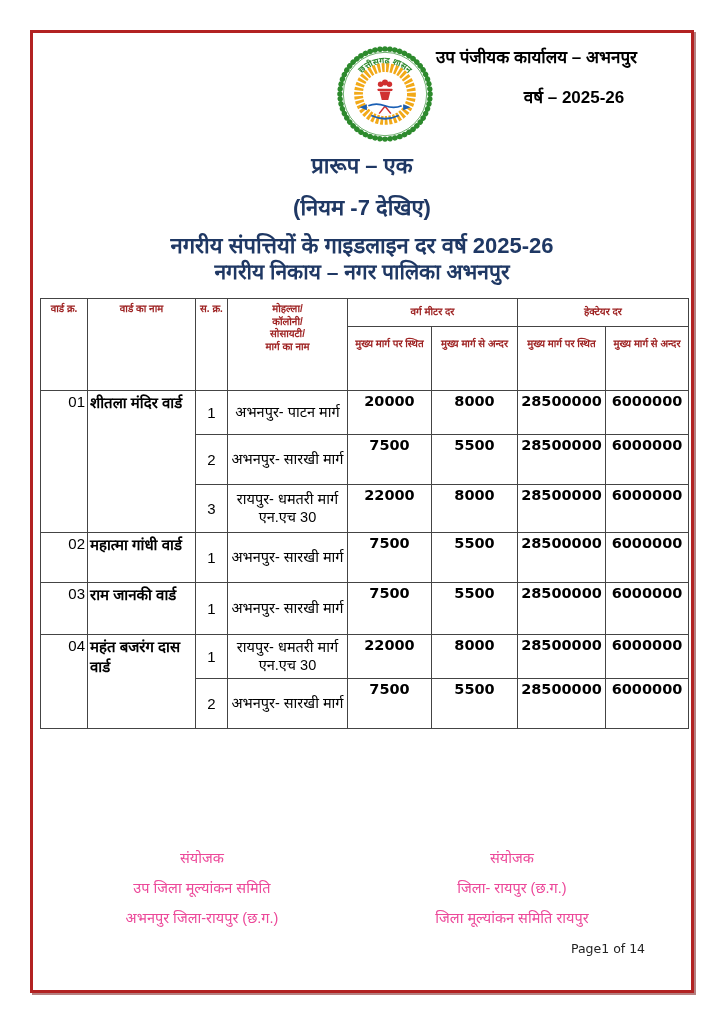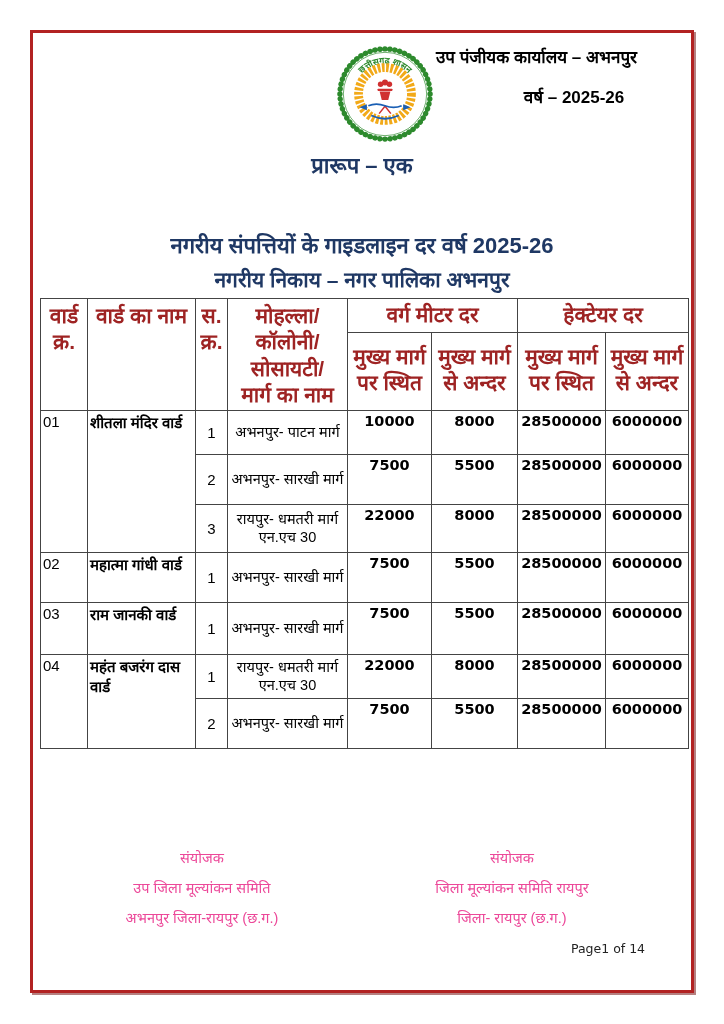--- a/index.html
+++ b/index.html
@@ -23,41 +23,41 @@
     color:#000000; font-weight:bold; font-size:17px; line-height:1.15;
   }
   .hdr-office { display:block; white-space:nowrap; text-align:left; }
   .hdr-year   { display:block; margin-top:20px; text-align:center; padding-left:40px; }
 
   
   .title { position:absolute; left:0; width:724px; text-align:center; color:#1f3864; font-weight:bold; }
   .t1 { top:149px; font-size:22px;text-align:center; }
   .t2 { top:191px; font-size:22px; }
   .t3 { top:229px; font-size:22px; }
-  .t4 { top:265px; font-size:21px; }
+  .t4 { top:257px; font-size:21px; }
 
   
   table.rates {
     position:absolute; left:40px; top:298px;
     border-collapse:collapse; table-layout:fixed;
     font-size:15px;
   }
   table.rates th, table.rates td {
     border:1px solid #444; padding:2px 2px; overflow:hidden;
   }
   table.rates th {
-    color:#9e2323; font-weight:bold; line-height:1.25; font-size:21px;
+    color:#9e2323; font-weight:bold; line-height:1.25; font-size:10px;
   }
   tr.hr1 { height:28px; }
   tr.hr1 th.span-h { vertical-align:middle; padding:1px; }
   tr.hr1 th.tall-h { vertical-align:top; padding-top:4px; }
   tr.hr2 { height:64px; }
   tr.hr2 th { vertical-align:top; padding-top:11px; }
 
-  td.wardno   { text-align:left; vertical-align:top; padding-top:9px; }
+  td.wardno   { text-align:right; vertical-align:top; padding-top:9px; }
   td.wardname { text-align:left; vertical-align:top; padding-top:7px; line-height:1.35;font-weight:bold; }
   td.sn       { text-align:center; vertical-align:middle; }
   td.road     { text-align:center; vertical-align:middle; line-height:1.2; font-size:14.5px; }
   td.num      { text-align:center; vertical-align:top; padding-top:5px;
                 font-weight:bold; font-family:"DejaVu Sans",sans-serif; font-size:14.5px; }
 
   
   .sig { position:absolute; top:843px; width:260px; text-align:center;
          font-size:14.5px; line-height:30px; color:#ec4899; }
   .sig-left  { left:72px; }
@@ -103,20 +103,21 @@
       <polygon points="76,63.5 68.5,60.5 68.5,66.5"></polygon>
     </g>
   </svg>
 
   <div class="hdr-text">
     <span class="hdr-office">उप पंजीयक कार्यालय – अभनपुर</span>
     <span class="hdr-year">वर्ष – 2025-26</span>
   </div>
 
   <div class="title t1">प्रारूप – एक</div>
+  <div class="title t2">(नियम -7 देखिए)</div>
   <div class="title t3">नगरीय संपत्तियों के गाइडलाइन दर वर्ष 2025-26</div>
   <div class="title t4">नगरीय निकाय – नगर पालिका  अभनपुर</div>
 
   <table class="rates">
     <colgroup>
       <col style="width:47px">
         <col style="width:108px">
         <col style="width:32px">
         <col style="width:120px">
       <col style="width:84px">
@@ -144,21 +145,21 @@
         <th>मुख्य मार्ग पर स्थित</th>
         <th>मुख्य मार्ग से अन्दर</th>
       </tr>
     </thead>
     <tbody>
       <tr style="height:44px">
         <td rowspan="3" class="wardno">01</td>
         <td rowspan="3" class="wardname">शीतला मंदिर वार्ड</td>
         <td class="sn">1</td>
         <td class="road">अभनपुर- पाटन मार्ग</td>
-        <td class="num">10000</td>
+        <td class="num">20000</td>
         <td class="num">8000</td>
         <td class="num">28500000</td>
         <td class="num">6000000</td>
       </tr>
       <tr style="height:50px">
         <td class="sn">2</td>
         <td class="road">अभनपुर- सारखी मार्ग</td>
         <td class="num">7500</td>
         <td class="num">5500</td>
         <td class="num">28500000</td>
@@ -213,19 +214,19 @@
     </tbody>
   </table>
 
   <div class="sig sig-left">
     <div>संयोजक</div>
     <div>उप जिला मूल्यांकन समिति</div>
     <div>अभनपुर जिला-रायपुर (छ.ग.)</div>
   </div>
   <div class="sig sig-right">
     <div>संयोजक</div>
+    <div>जिला- रायपुर (छ.ग.)</div>
     <div>जिला मूल्यांकन समिति रायपुर</div>
-    <div>जिला- रायपुर (छ.ग.)</div>
   </div>
 
   <div class="page-num">Page1 of 14</div>
 
 </div>
 
 </body></html>

